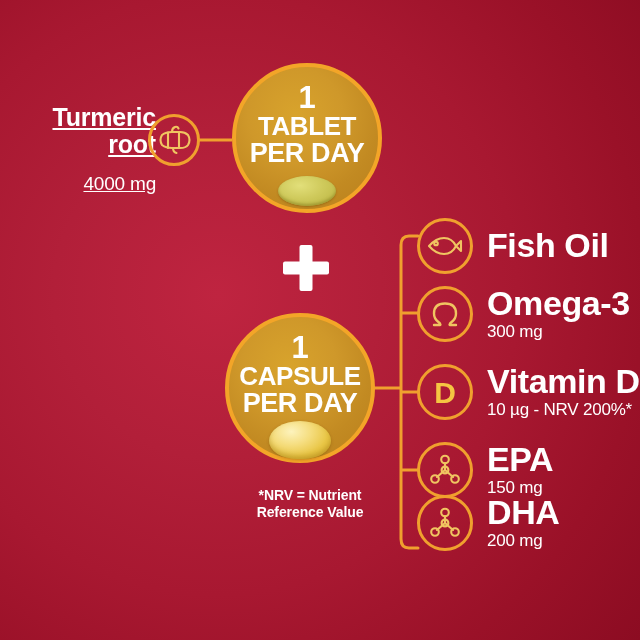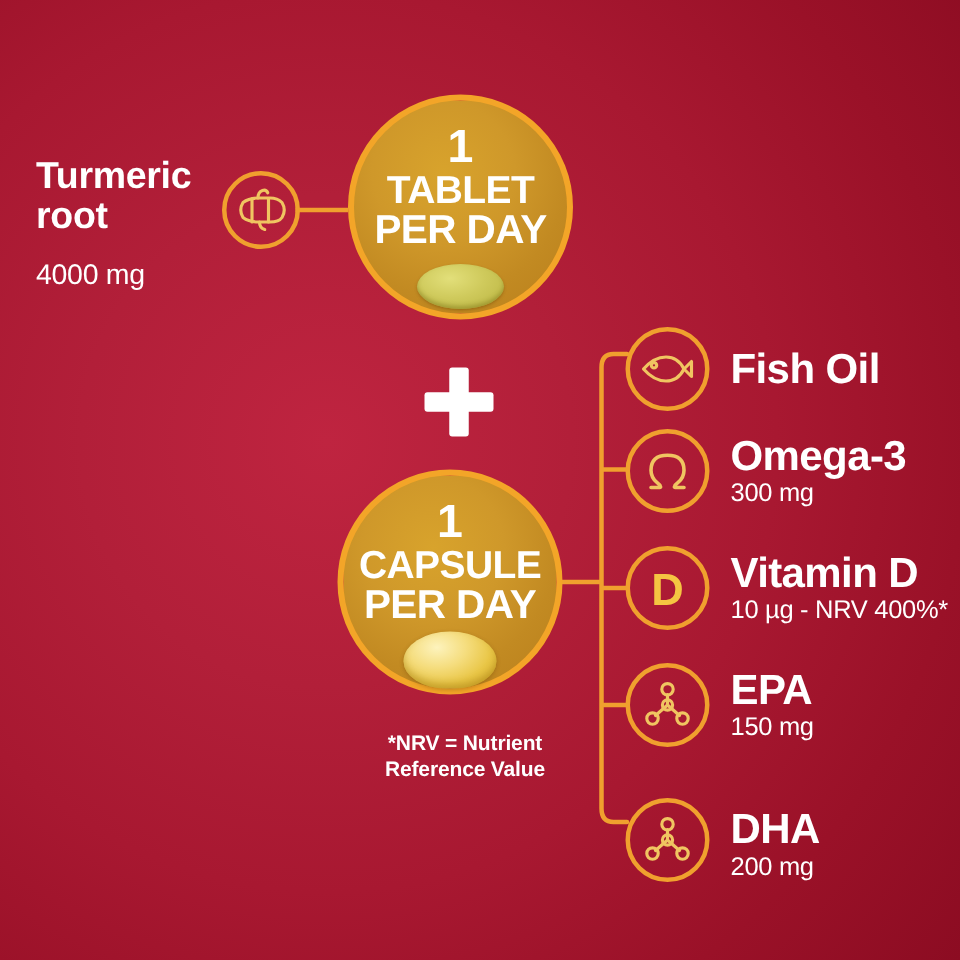--- a/index.html
+++ b/index.html
@@ -21,25 +21,26 @@
   .connectors {
     position: absolute;
     left: 0; top: 0;
     width: 640px; height: 640px;
     pointer-events: none;
   }
 
   
   .turmeric-block {
     position: absolute;
-    left: 24px;
+    left: 8px;
     top: 104px;
     width: 148px;
-    text-align: left;
+    text-align: right;
     color: #ffffff;
+    text-decoration: underline;
   }
   .turmeric-name {
     font-size: 25px;
     font-weight: bold;
     line-height: 1.07;
     letter-spacing: -0.2px;
   }
   .turmeric-dose {
     font-size: 19px;
     font-weight: normal;
@@ -150,21 +151,21 @@
     position: absolute;
     left: 417px;
     display: flex;
     align-items: center;
   }
   .nutrient-text {
     margin-left: 14px;
     color: #ffffff;
   }
   .nutrient-name {
-    font-size: 28px;
+    font-size: 34px;
     font-weight: bold;
     line-height: 1.04;
     letter-spacing: -0.4px;
   }
   .nutrient-dose {
     font-size: 17px;
     font-weight: normal;
     line-height: 1.2;
     margin-top: 1px;
     letter-spacing: -0.2px;
@@ -259,21 +260,21 @@
   </div>
 
   <div class="nutrient-row" style="top:364px;">
     <div class="icon-circle" style="position:relative; width:56px; height:56px; display:flex; align-items:center; justify-content:center;">
       <svg width="40" height="40" viewBox="0 0 40 40">
         <text x="20" y="31" text-anchor="middle" font-family="Liberation Sans, sans-serif" font-size="30" font-weight="bold" fill="#f5c542">D</text>
       </svg>
     </div>
     <div class="nutrient-text">
       <div class="nutrient-name">Vitamin D</div>
-      <div class="nutrient-dose">10 µg - NRV 400%*</div>
+      <div class="nutrient-dose">10 µg - NRV 200%*</div>
     </div>
   </div>
 
   <div class="nutrient-row" style="top:442px;">
     <div class="icon-circle" style="position:relative; width:56px; height:56px; display:flex; align-items:center; justify-content:center;">
       <svg width="40" height="40" viewBox="0 0 40 40">
         <g fill="none" stroke="#f0c561" stroke-width="2.1" stroke-linecap="round">
           <line x1="20" y1="13" x2="20" y2="20"></line>
           <line x1="20" y1="20" x2="12" y2="27"></line>
           <line x1="20" y1="20" x2="28" y2="27"></line>
@@ -283,21 +284,21 @@
           <circle cx="30" cy="29" r="3.8"></circle>
         </g>
       </svg>
     </div>
     <div class="nutrient-text">
       <div class="nutrient-name">EPA</div>
       <div class="nutrient-dose">150 mg</div>
     </div>
   </div>
 
-  <div class="nutrient-row" style="top:532px;align-items:flex-end;">
+  <div class="nutrient-row" style="top:495px;">
     <div class="icon-circle" style="position:relative; width:56px; height:56px; display:flex; align-items:center; justify-content:center;">
       <svg width="40" height="40" viewBox="0 0 40 40">
         <g fill="none" stroke="#f0c561" stroke-width="2.1" stroke-linecap="round">
           <line x1="20" y1="13" x2="20" y2="20"></line>
           <line x1="20" y1="20" x2="12" y2="27"></line>
           <line x1="20" y1="20" x2="28" y2="27"></line>
           <circle cx="20" cy="9.5" r="3.8"></circle>
           <circle cx="20" cy="20" r="3.4"></circle>
           <circle cx="10" cy="29" r="3.8"></circle>
           <circle cx="30" cy="29" r="3.8"></circle>

